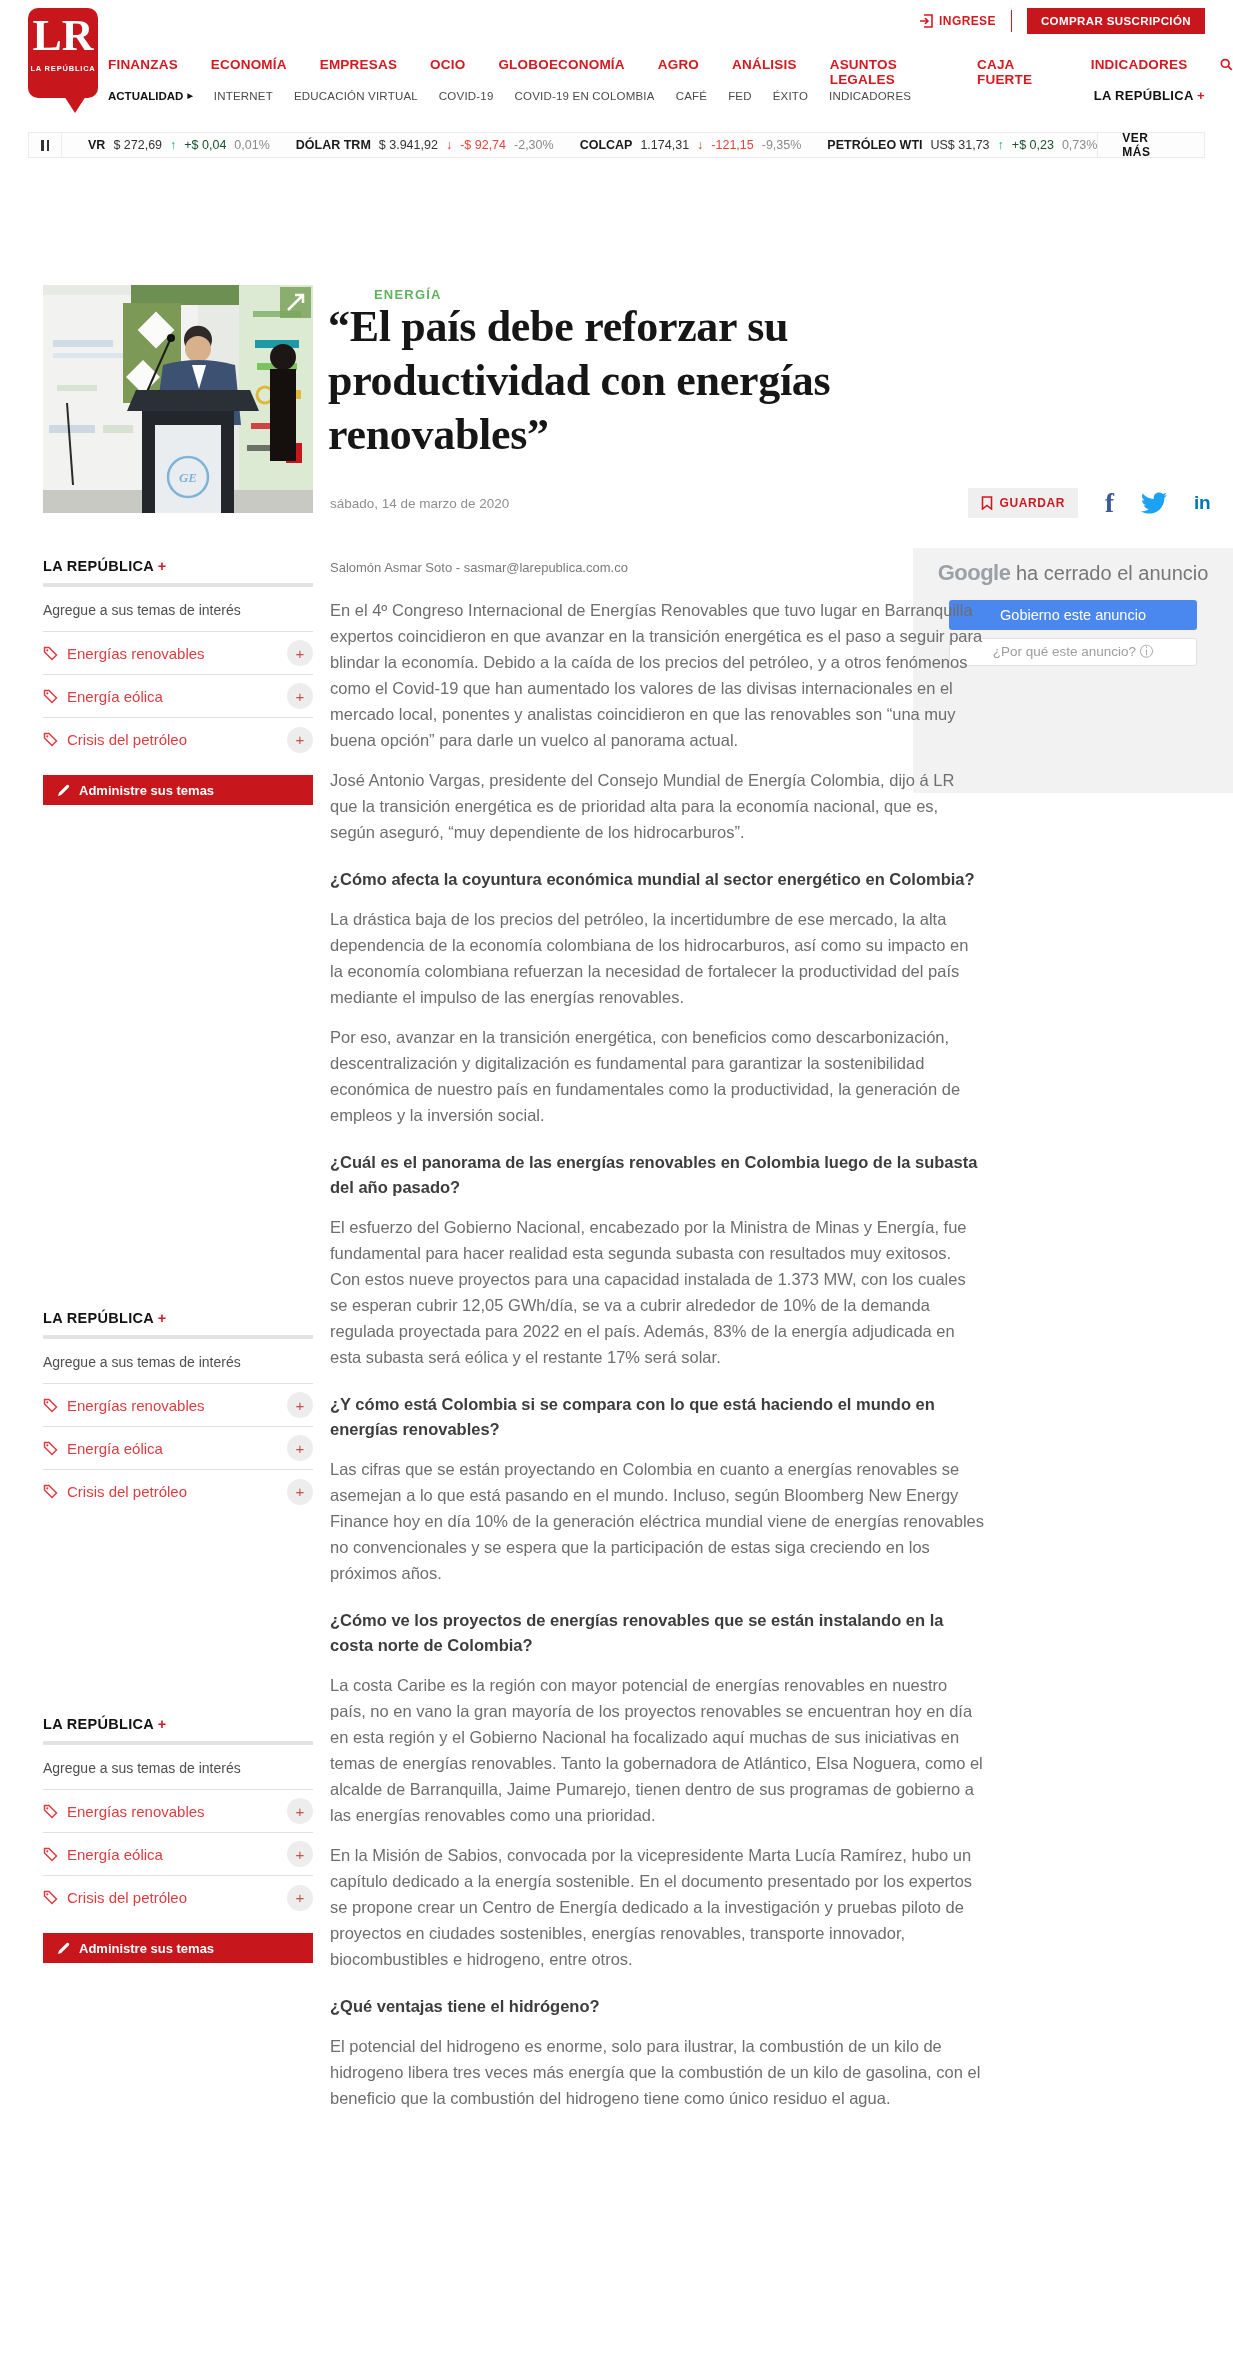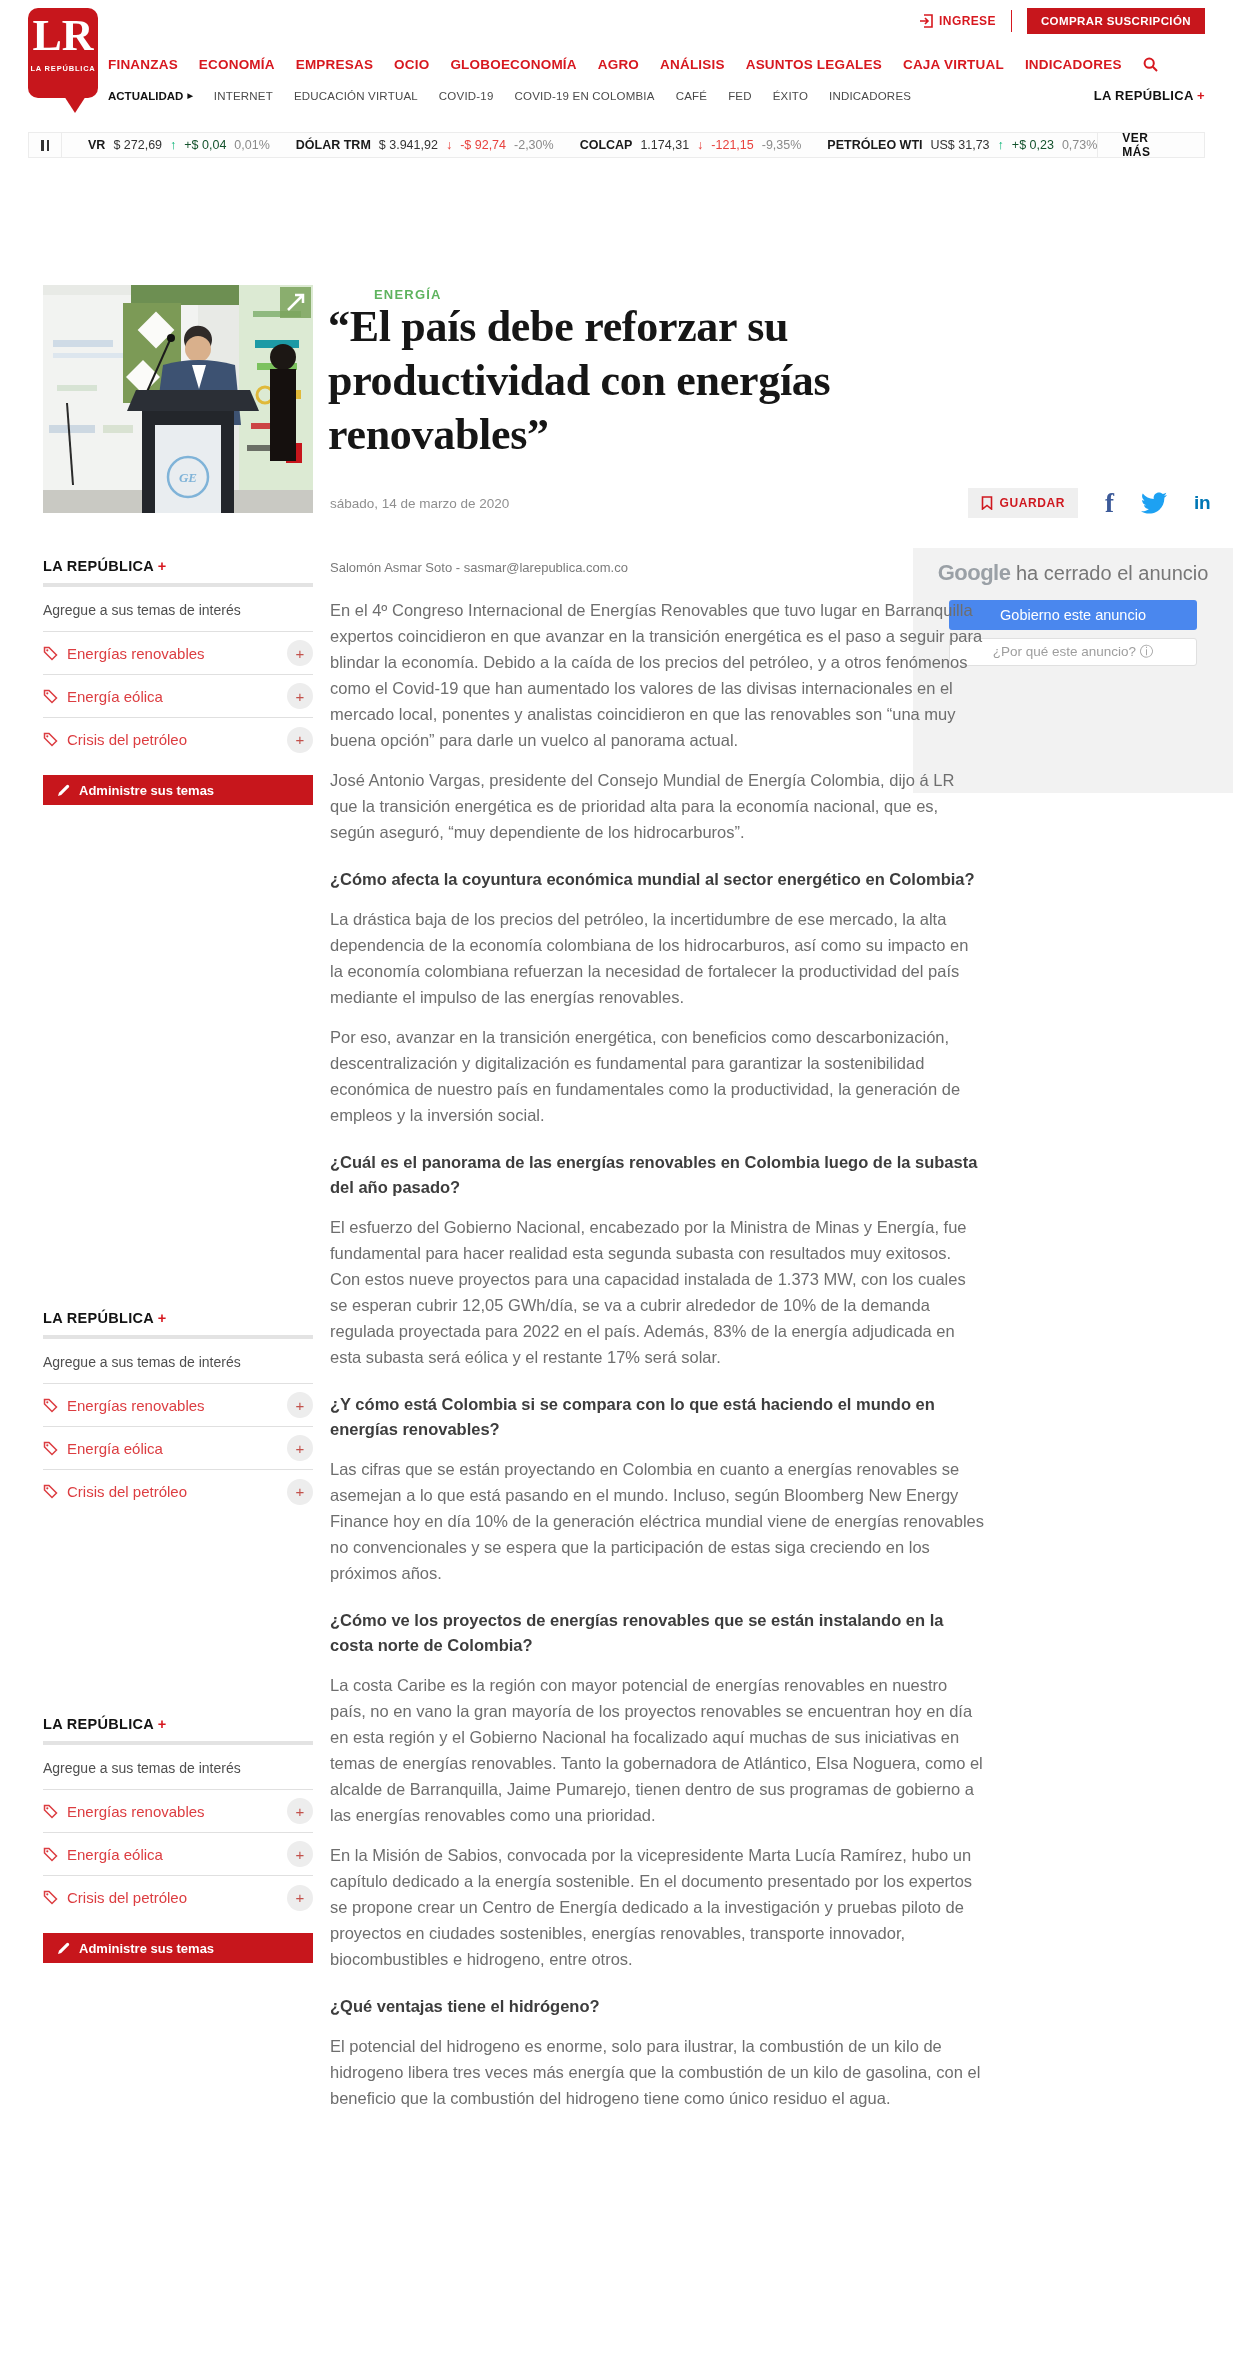--- a/index.html
+++ b/index.html
@@ -14,21 +14,21 @@
   .logo-lr { font-family:"Liberation Serif", serif; font-weight:bold; color:#fff; font-size:44px; line-height:56px; }
   .logo-sub { color:#fff; font-size:7.5px; letter-spacing:.8px; font-weight:bold; }
 
   .topbar-right { position:absolute; top:8px; right:28px; display:flex; align-items:center; gap:15px; }
   .ingrese { display:flex; align-items:center; gap:6px; color:#d7181f; font-size:12px; font-weight:bold;
              letter-spacing:.4px; cursor:pointer; }
   .tb-divider { width:1px; height:22px; background:#d7181f; }
   .subscribe-btn { background:#c7161c; color:#fff; border:none; font-family:inherit; font-weight:bold;
              font-size:11.5px; letter-spacing:.4px; padding:7px 14px; cursor:pointer; }
 
-  .main-nav { position:absolute; left:108px; top:57px; display:flex; align-items:flex-start; gap:21px; }
+  .main-nav { position:absolute; left:108px; top:57px; display:flex; align-items:flex-start; gap:33px; }
   .main-nav a { color:#d7181f; font-size:13.5px; font-weight:bold; letter-spacing:.2px; text-decoration:none; cursor:pointer; }
 
   .sub-nav { position:absolute; left:108px; top:90px; display:flex; align-items:center; gap:21px; }
   .sub-nav .sn { color:#4a4a4a; font-size:11.5px; letter-spacing:.2px; cursor:pointer; }
   .sn-active { color:#111; font-weight:bold; font-size:11.5px; display:flex; align-items:center; gap:4px; cursor:pointer; }
   .sn-arrow { font-size:7px; color:#111; }
   .subnav-brand { position:absolute; right:28px; top:88px; font-size:13px; font-weight:bold; color:#111;
                   letter-spacing:.3px; cursor:pointer; }
   .plus-red { color:#d7181f; font-weight:bold; }
 
@@ -120,21 +120,21 @@
 
   <nav class="main-nav">
     <a>FINANZAS</a>
     <a>ECONOMÍA</a>
     <a>EMPRESAS</a>
     <a>OCIO</a>
     <a>GLOBOECONOMÍA</a>
     <a>AGRO</a>
     <a>ANÁLISIS</a>
     <a>ASUNTOS LEGALES</a>
-    <a>CAJA VIRTUAL</a>
+    <a>CAJA FUERTE</a>
     <a>INDICADORES</a>
     <svg width="15" height="15" viewBox="0 0 15 15">
       <circle cx="6.2" cy="6.2" r="4.6" fill="none" stroke="#d7181f" stroke-width="2"></circle>
       <path d="M9.8 9.8 L14 14" stroke="#d7181f" stroke-width="2"></path>
     </svg>
   </nav>
 
   <nav class="sub-nav">
     <span class="sn-active">
       <span>ACTUALIDAD</span>

